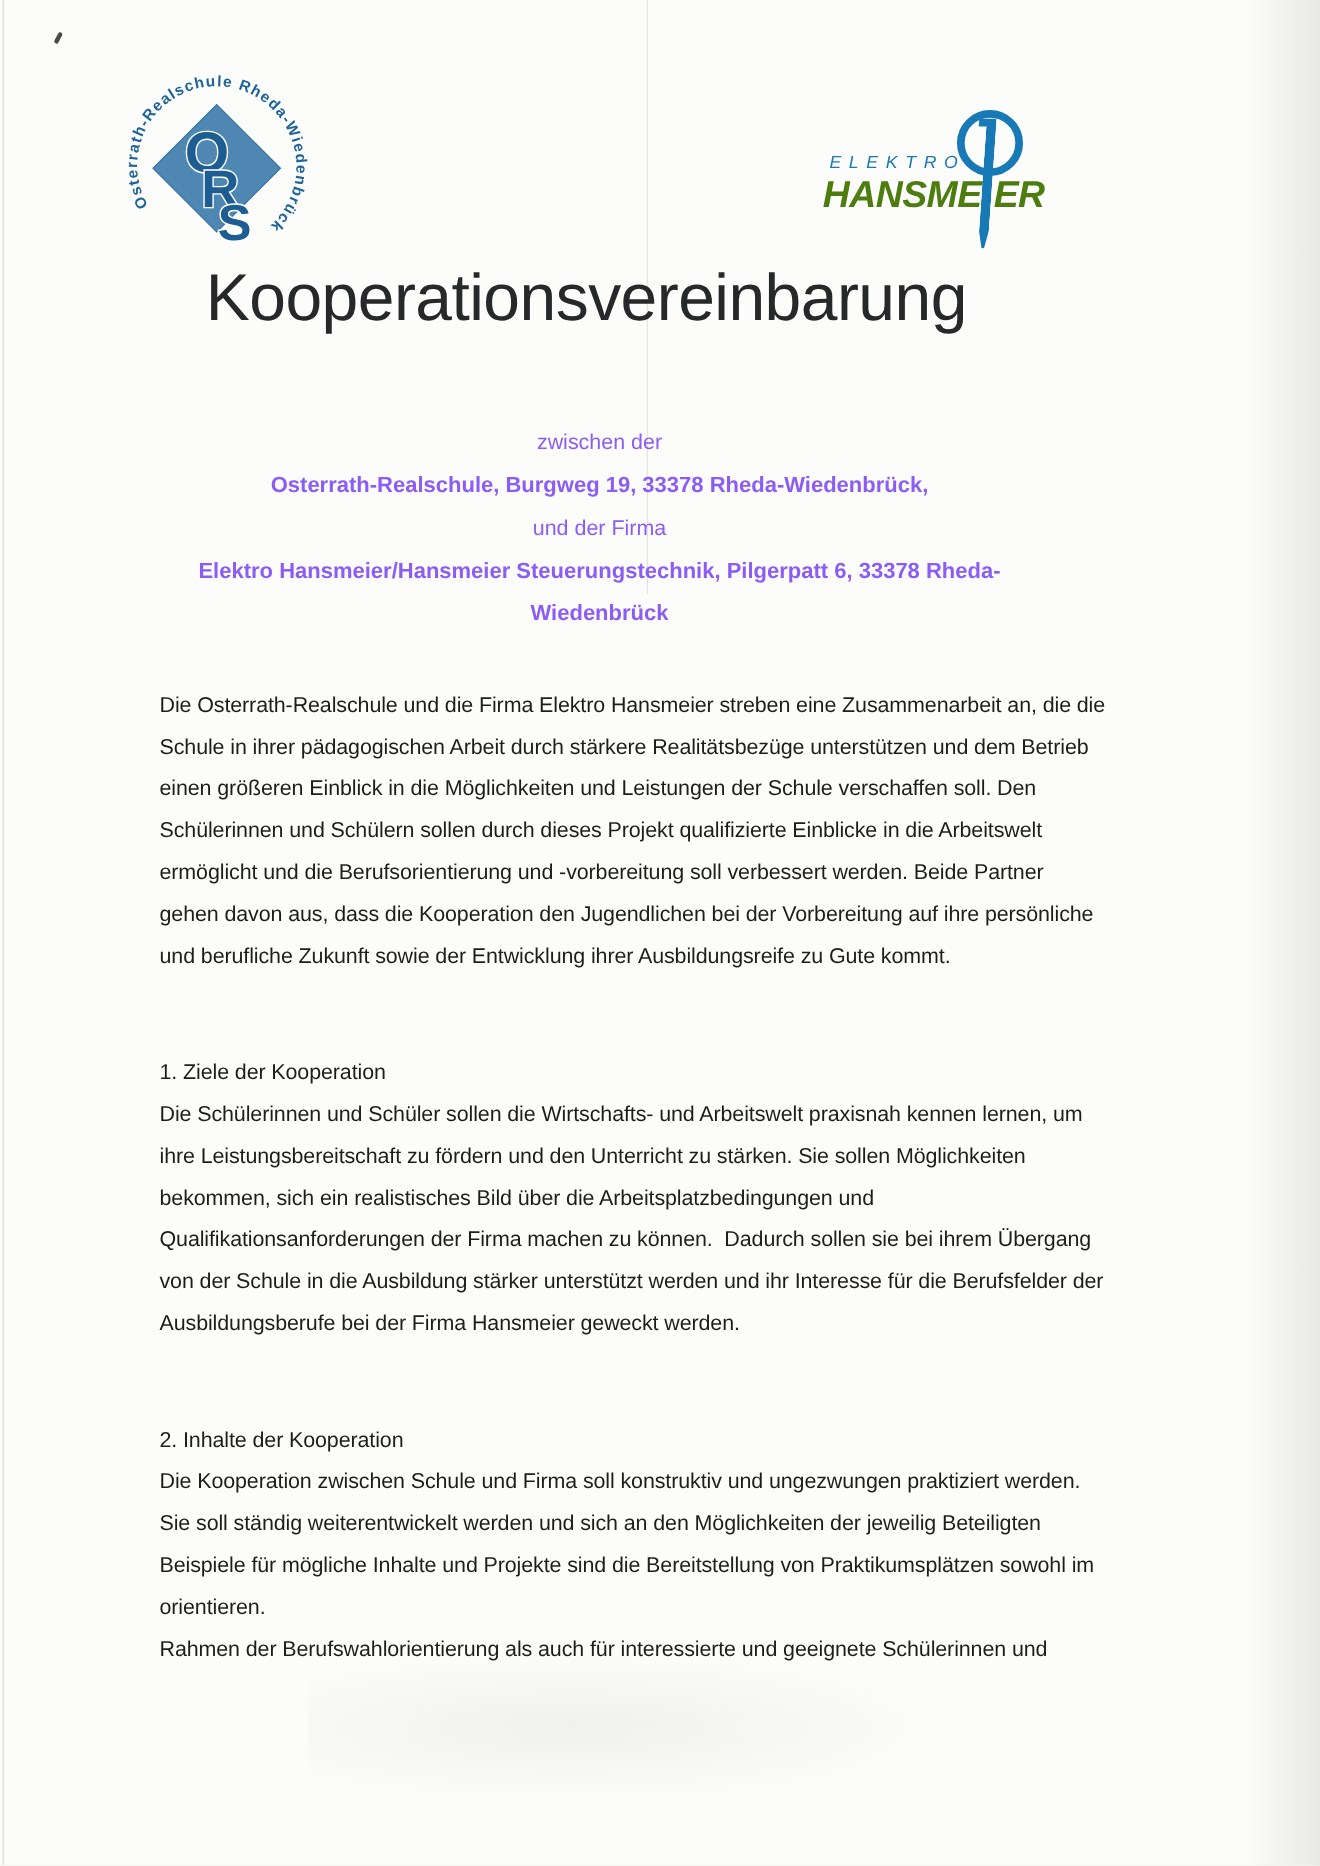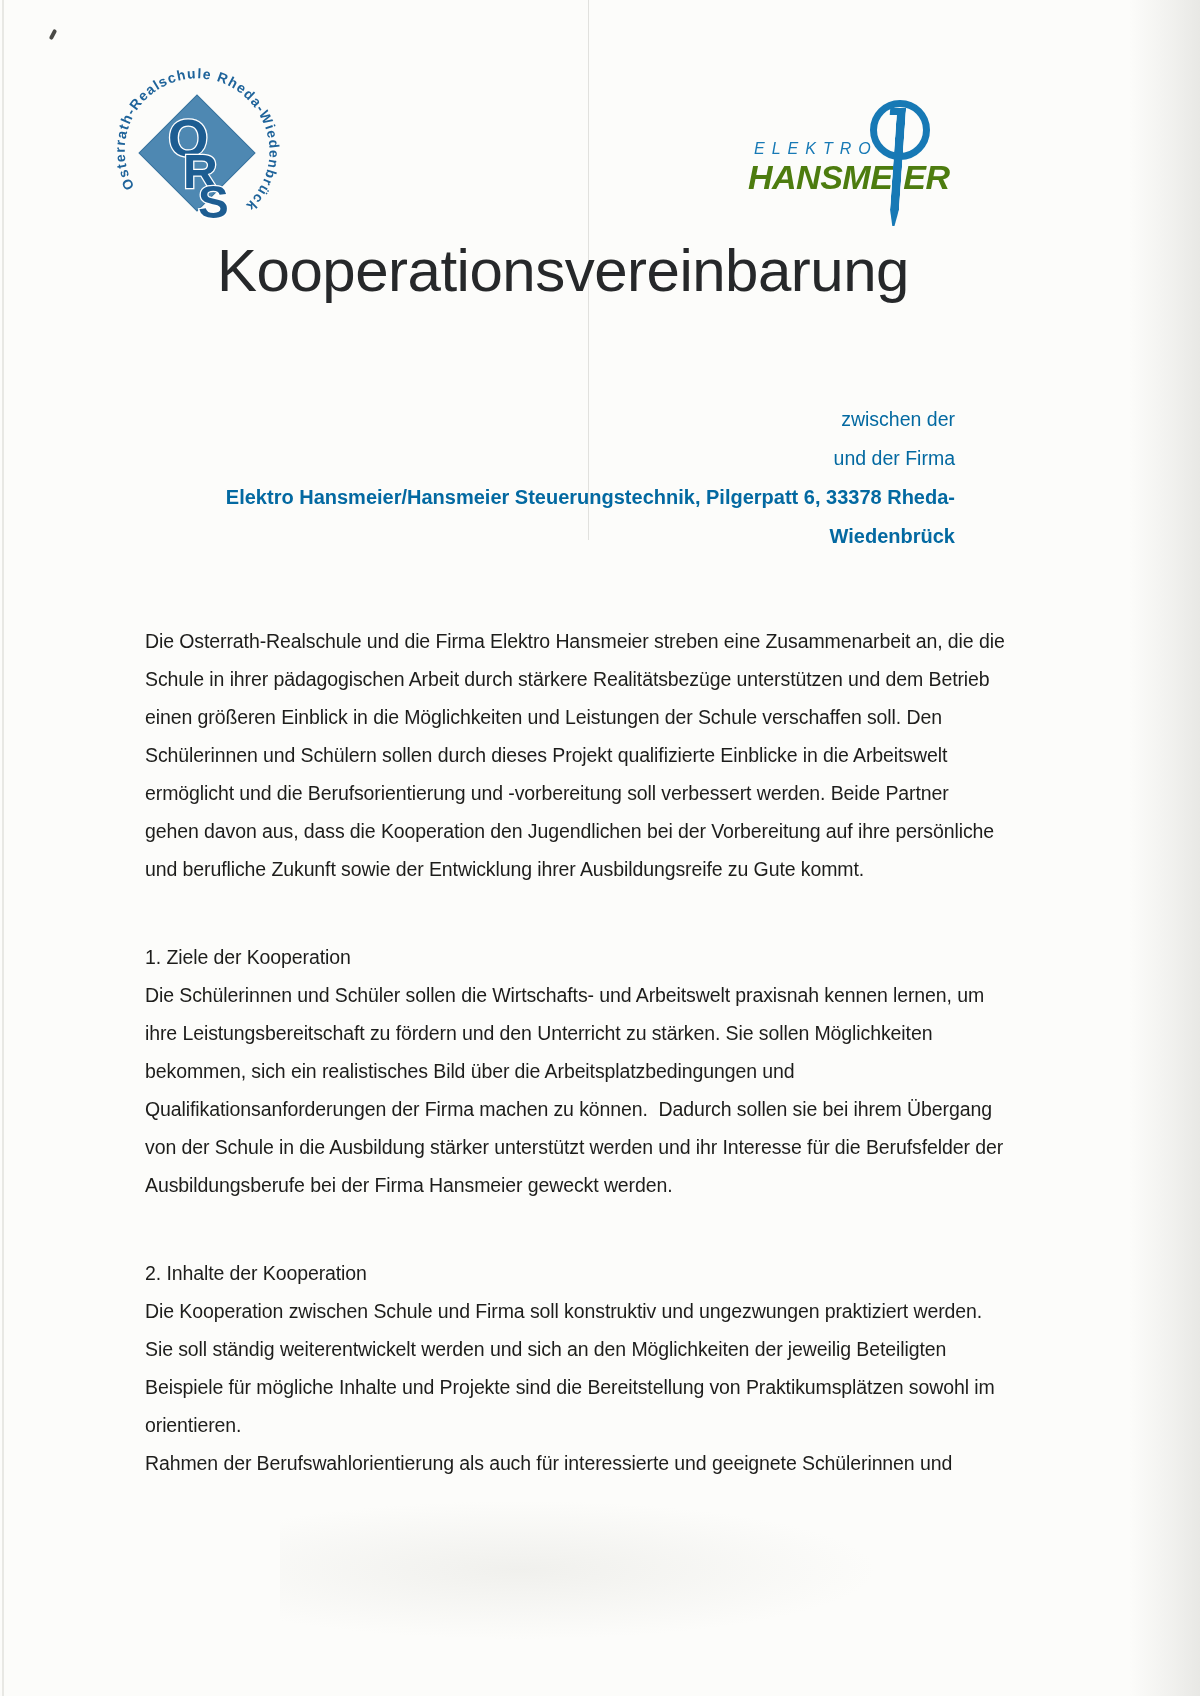--- a/index.html
+++ b/index.html
@@ -30,31 +30,31 @@
     font-weight:bold; font-style:italic; font-size:34px; letter-spacing:-0.5px; color:#4d7c0f; z-index:1; }
   .hm-shaftcol { position:relative; width:11px; height:36px; }
   .hm-circle { position:absolute; left:-22px; top:-58px; width:46px; height:46px;
     border:7px solid #1779b5; border-radius:50%; z-index:0; }
   .hm-shaft { position:absolute; left:1px; top:-50px; width:9px; height:118px; background:#1779b5; z-index:2;
     transform:skewX(-4deg);
     clip-path:polygon(0 0,100% 0,100% 86%,62% 100%,38% 100%,0 86%); }
   .hm-cap { position:absolute; left:-2px; top:-50px; width:15px; height:7px; background:#1779b5; z-index:2; transform:skewX(-4deg); }
 
   
-  .doc-title { position:absolute; left:153px; top:236px; width:820px; text-align:center;
+  .doc-title { position:absolute; left:123px; top:236px; width:820px; text-align:center;
     font-size:60px; letter-spacing:-0.5px; color:#26282a; }
-  .parties { position:absolute; left:135px; top:400px; width:820px; text-align:right;
-    font-size:19.5px; line-height:39px; color:#0369a1; }
+  .parties { position:absolute; left:135px; top:383px; width:820px; text-align:center;
+    font-size:19.5px; line-height:39px; color:#8b5cf6; }
   .parties .b { font-weight:bold; font-size:20px; }
 
   
   .body-text { position:absolute; left:145px; top:622px; width:940px;
     font-size:19.5px; line-height:38px; letter-spacing:-0.1px; color:#1d1d1b; }
   .line { white-space:pre; }
-  .sec-heading { margin-top:50px; white-space:pre; }
+  .sec-heading { margin-top:68px; white-space:pre; }
 </style>
 </head>
 <body>
 
 <div class="page">
 
   <div class="edge-shadow-right"></div>
   <div class="edge-line-left"></div>
   <div class="crease"></div>
   <div class="speck"></div>
@@ -87,20 +87,21 @@
         <span class="hm-shaft"></span>
       </span>
       <span>ER</span>
     </div>
   </div>
 
   <div class="doc-title">Kooperationsvereinbarung</div>
 
   <div class="parties">
     <div>zwischen der</div>
+    <div class="b">Osterrath-Realschule, Burgweg 19, 33378 Rheda-Wiedenbrück,</div>
     <div>und der Firma</div>
     <div class="b">Elektro Hansmeier/Hansmeier Steuerungstechnik, Pilgerpatt 6, 33378 Rheda-Wiedenbrück</div>
   </div>
 
   <div class="body-text">
     <div class="line">Die Osterrath-Realschule und die Firma Elektro Hansmeier streben eine Zusammenarbeit an, die die</div>
     <div class="line">Schule in ihrer pädagogischen Arbeit durch stärkere Realitätsbezüge unterstützen und dem Betrieb</div>
     <div class="line">einen größeren Einblick in die Möglichkeiten und Leistungen der Schule verschaffen soll. Den</div>
     <div class="line">Schülerinnen und Schülern sollen durch dieses Projekt qualifizierte Einblicke in die Arbeitswelt</div>
     <div class="line">ermöglicht und die Berufsorientierung und -vorbereitung soll verbessert werden. Beide Partner</div>

